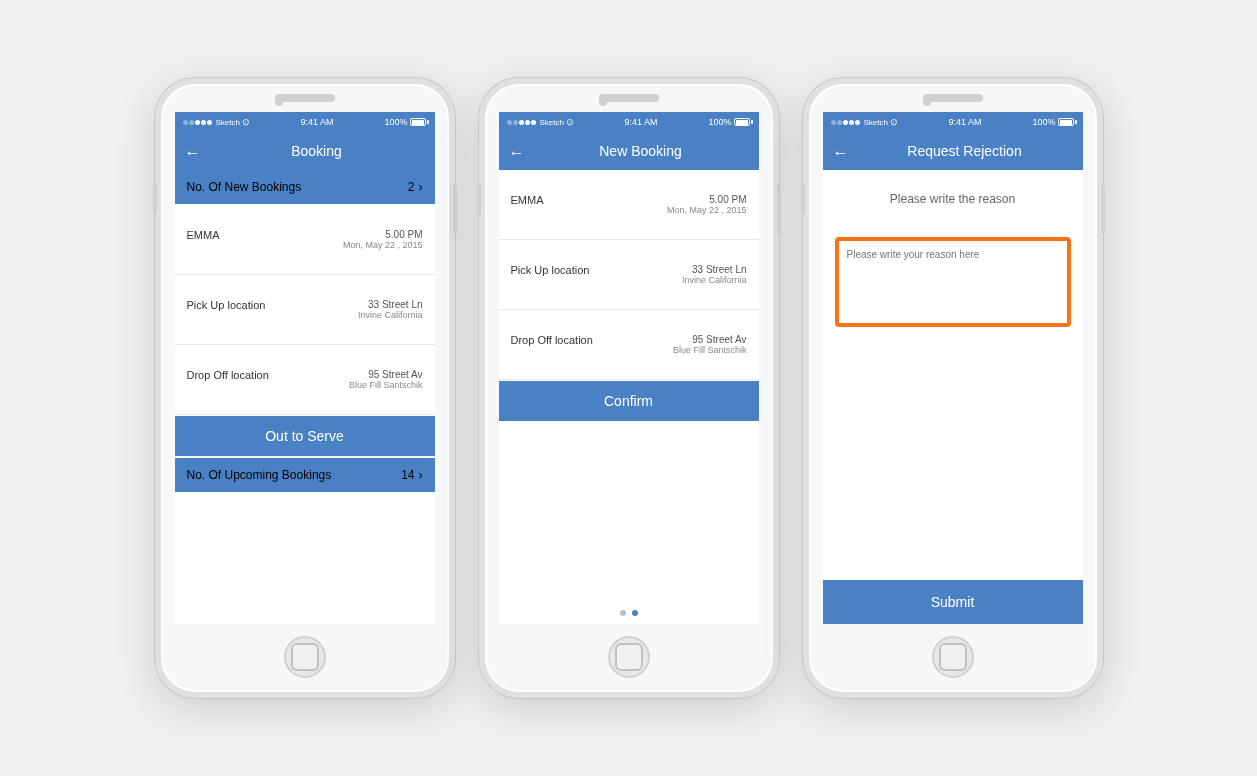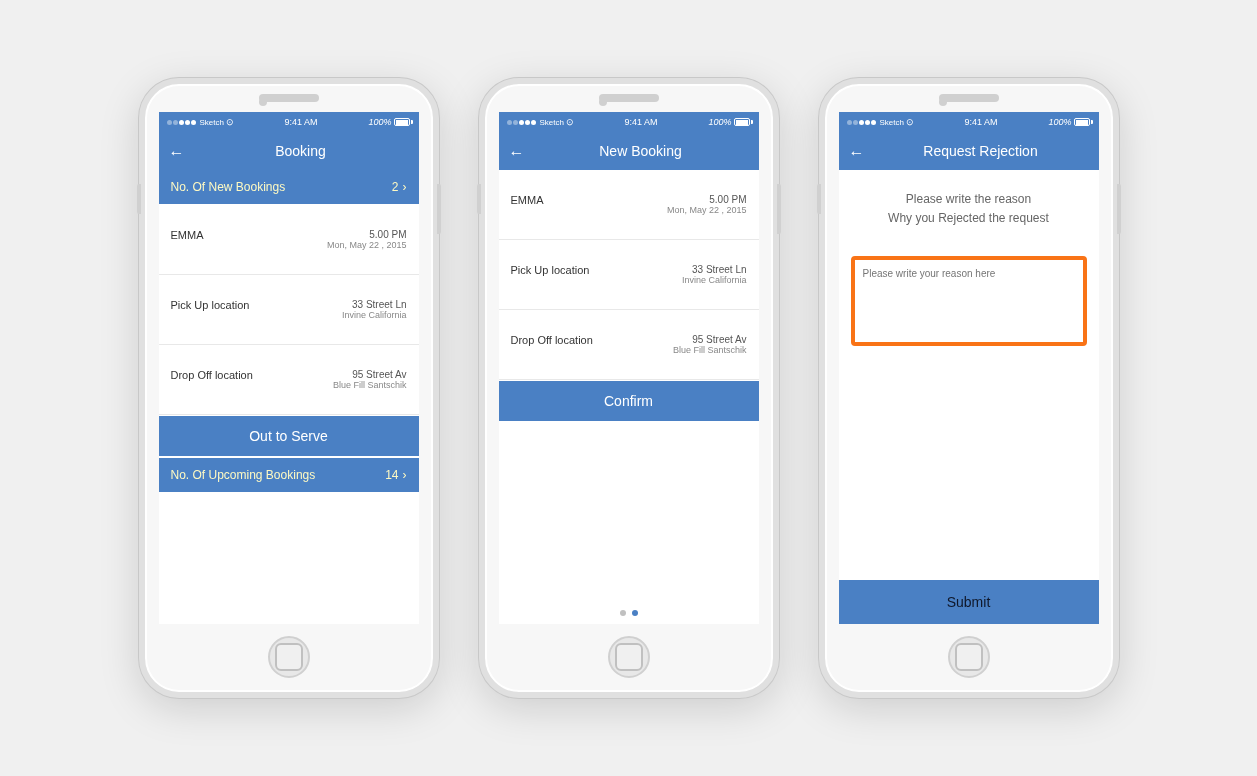--- a/index.html
+++ b/index.html
@@ -8,21 +8,21 @@
       display: flex;
       justify-content: center;
       align-items: center;
       min-height: 776px;
       width: 1257px;
       font-family: -apple-system, 'Helvetica Neue', Arial, sans-serif;
     }
 
     .phones-container {
       display: flex;
-      gap: 40px;
+      gap: 24px;
       align-items: center;
       padding: 40px;
     }
 
     
     .phone {
       width: 300px;
       height: 620px;
       background: #f7f7f7;
       border-radius: 40px;
@@ -88,21 +88,21 @@
       height: 20px;
     }
 
     .status-left { display: flex; align-items: center; gap: 2px; }
     .status-dots { display: flex; gap: 1px; }
     .status-dot { width: 5px; height: 5px; border-radius: 50%; }
     .dot-filled { background: white; }
     .dot-empty { background: rgba(255,255,255,0.4); }
     .status-wifi { font-size: 8px; margin-left: 2px; }
     .status-time { font-size: 9px; font-weight: 400; }
-    .status-right { display: flex; align-items: center; gap: 3px; font-size: 9px; font-style: italic; }
+    .status-right { display: flex; align-items: center; gap: 3px; font-size: 9px; }
     .battery-icon {
       width: 16px;
       height: 8px;
       border: 1px solid white;
       border-radius: 2px;
       position: relative;
       display: inline-flex;
       align-items: center;
     }
     .battery-icon::after {
@@ -152,21 +152,21 @@
     .screen-content {
       flex: 1;
       overflow: hidden;
       display: flex;
       flex-direction: column;
     }
 
     
     .section-header {
       background: #4a80c4;
-      color: #fef9c3;
+      color: #000000;
       padding: 10px 12px;
       display: flex;
       justify-content: space-between;
       align-items: center;
       margin-bottom: 1px;
     }
 
     .section-header-text {
       font-size: 12px;
       font-weight: 500;
@@ -308,21 +308,21 @@
       height: 90px;
       resize: none;
       width: calc(100% - 24px);
       font-family: inherit;
     }
 
     .spacer { flex: 1; }
 
     .submit-btn {
       background: #4a80c4;
-      color: #0f172a;
+      color: #ffffff;
       text-align: center;
       padding: 14px;
       font-size: 14px;
       cursor: pointer;
     }
 
     
     .btn-separator {
       height: 3px;
       background: white;
@@ -520,21 +520,20 @@
       </div>
 
       <div class="nav-bar">
         <span class="nav-back">←</span>
         <span class="nav-title">Request Rejection</span>
       </div>
 
       <div class="screen-content">
         <div class="reason-prompt">
           <div>Please write the reason</div>
-          <div>Why you Rejected the request</div>
         </div>
         <textarea class="reason-textarea" placeholder="Please write your reason here" style=""></textarea>
         <div class="spacer"></div>
         <div class="submit-btn">Submit</div>
       </div>
     </div>
     <div class="phone-bottom">
       <div class="home-button">
         <div class="home-button-inner"></div>
       </div>

